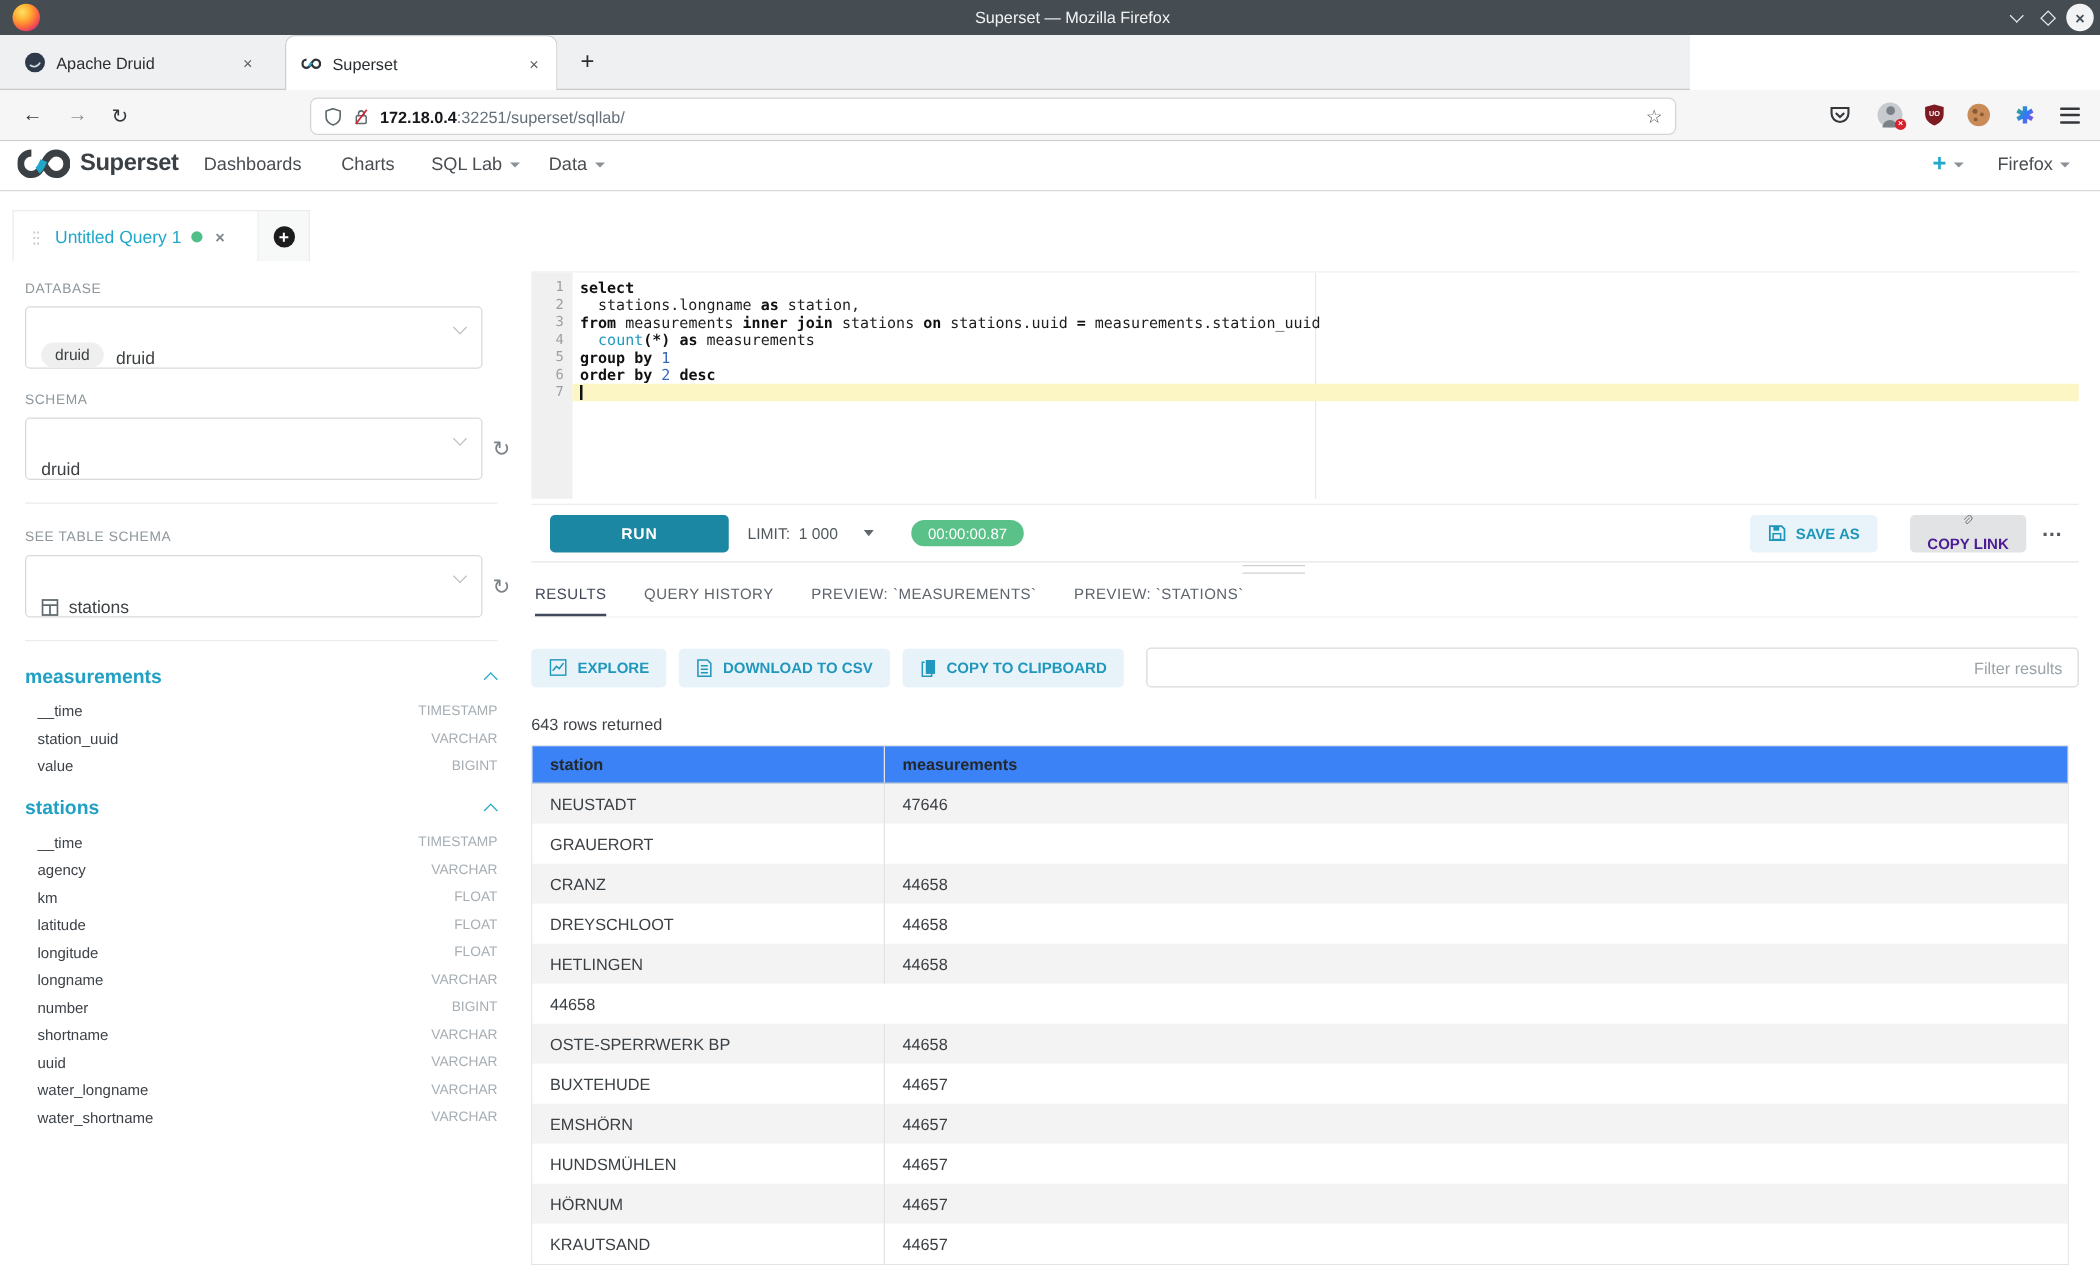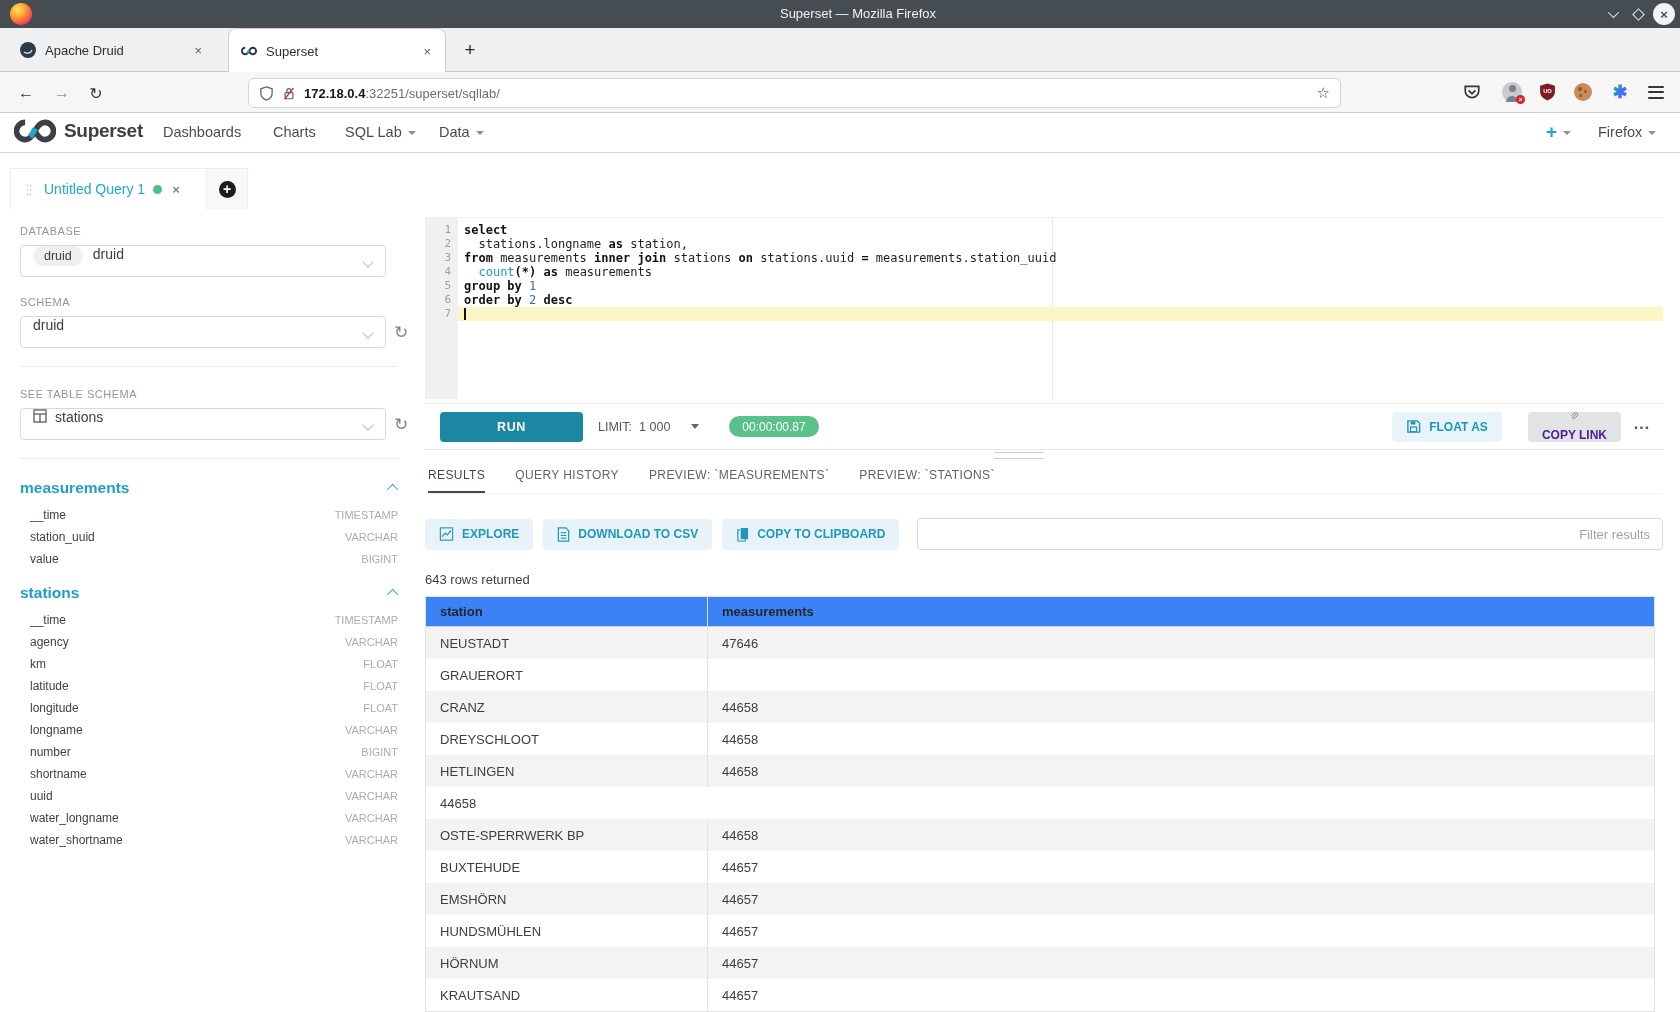--- a/index.html
+++ b/index.html
@@ -15,21 +15,21 @@
   .win-ctrl { position:absolute; top:4px; height:20px; display:flex; align-items:center; justify-content:center; color:#e8eaeb; }
   .wc-chevron { right:58px; width:20px; }
   .wc-chevron i { width:8px; height:8px; border-right:1.6px solid #e8eaeb; border-bottom:1.6px solid #e8eaeb;
     transform:rotate(45deg) translateY(-2px); }
   .wc-diamond { right:32px; width:20px; }
   .wc-diamond i { width:9px; height:9px; border:1.6px solid #e8eaeb; transform:rotate(45deg); }
   .wc-close { right:5px; top:3px; width:22px; height:22px; border-radius:50%; background:#f2f3f4;
     color:#454c52; font-size:13px; font-weight:bold; }
 
   
-  .tabbar { position:absolute; top:28px; left:0; width:1680px; height:44px; background:#eff0f1;
+  .tabbar { position:absolute; top:28px; left:0; width:1352px; height:44px; background:#eff0f1;
     border-bottom:1px solid #c8c9ca;padding-left:17px; }
   .btab { position:absolute; top:0; height:44px; display:flex; align-items:center; padding:0 12px; font-size:13px; color:#2b2e31; }
   .btab-inactive { left:8px; width:208px; }
   .btab-active { left:228px; width:218px; background:#fff; border:1px solid #cfd0d2; border-bottom:none;
     border-radius:8px 8px 0 0; height:45px; }
   .btab .fav { width:16px; height:16px; margin-right:9px; flex:none; }
   .btab .ttl { flex:1; overflow:hidden; white-space:nowrap; }
   .btab .x { color:#5c6166; font-size:13px; padding:0 2px; }
   .newtab-btn { position:absolute; left:456px; top:8px; width:28px; height:28px; border-radius:4px;
     display:flex; align-items:center; justify-content:center; font-size:19px; color:#2b2e31; }
@@ -79,22 +79,22 @@
   .qdot { width:9px; height:9px; border-radius:50%; background:#4fbe87; margin:0 10px 0 8px; }
   .qtab-x { color:#7f8689; font-size:13px; font-weight:bold; }
   .addtab { position:absolute; left:207px; top:168px; width:41px; height:41px; background:#f7f8f8;
     border:1px solid #ececec; border-left:none; border-bottom:none; display:flex; align-items:center; justify-content:center; }
   .addtab .plus-circle { width:17px; height:17px; border-radius:50%; background:#1c1c1c; color:#fff;
     font-size:14px; font-weight:bold; line-height:16px; text-align:center; }
 
   
   .leftpanel { position:absolute; left:20px; top:225px; width:392px; }
   .fld-label { font-size:11px; color:#8e979c; letter-spacing:0.5px; margin-bottom:8px; }
-  .selectbox { width:366px; height:32px; border:1px solid #d9d9d9; border-radius:4px; background:#fff;
-    display:flex; align-items:flex-start; padding:0 12px; position:relative; }
+  .selectbox { width:366px; height:50px; border:1px solid #d9d9d9; border-radius:4px; background:#fff;
+    display:flex; align-items:flex-end; padding:0 12px; position:relative; }
   .selectbox .val { font-size:14px; color:#3c4043; }
   .pill { background:#efefef; border-radius:11px; padding:3px 11px; font-size:12.5px; color:#3c4043; margin-right:10px; }
   .sel-chev { position:absolute; right:13px; top:12px; width:8px; height:8px;
     border-right:1.4px solid #bcc0c2; border-bottom:1.4px solid #bcc0c2; transform:rotate(45deg); }
   .sel-row { display:flex; align-items:center; }
   .refresh-ic { margin-left:8px; color:#7d8488; font-size:17px; line-height:1; }
   .divider { border-top:1px solid #ececec; width:378px; margin-top:18px; }
   .tbl-ic { margin-right:8px; display:flex; color:#5f6a6e; }
   .schema-head { width:378px; display:flex; align-items:center; justify-content:space-between; margin-top:20px; }
   .schema-title { color:#1fa0c4; font-size:15.5px; font-weight:bold; }
@@ -436,21 +436,21 @@
     <span class="limit-caret"></span>
   </div>
   <div class="timer-pill">00:00:00.87</div>
   <div class="tb-spacer"></div>
   <button class="soft-btn saveas-btn">
     <svg width="15" height="15" viewBox="0 0 16 16">
         <path d="M2 2 h10 l2.5 2.5 V14 H2 Z" fill="none" stroke="#1e96ba" stroke-width="1.5"></path>
         <rect x="4.8" y="8.5" width="6.4" height="5" fill="none" stroke="#1e96ba" stroke-width="1.3"></rect>
         <rect x="5" y="2.5" width="5" height="3.4" fill="#1e96ba"></rect>
       </svg>
-    <span>FLOAT AS</span>
+    <span>SAVE AS</span>
   </button>
   <button class="soft-btn copylink-btn">
     <svg width="16" height="16" viewBox="0 0 16 16">
         <path d="M11.5 4.5 L6 10 a2.1 2.1 0 0 0 3 3 L14 8 a4.2 4.2 0 0 0-6-6 L3 7" fill="none" stroke="#63696e" stroke-width="1.5" stroke-linecap="round"></path>
       </svg>
     <span>COPY LINK</span>
   </button>
   <button class="more-btn">…</button>
 </div>
 

